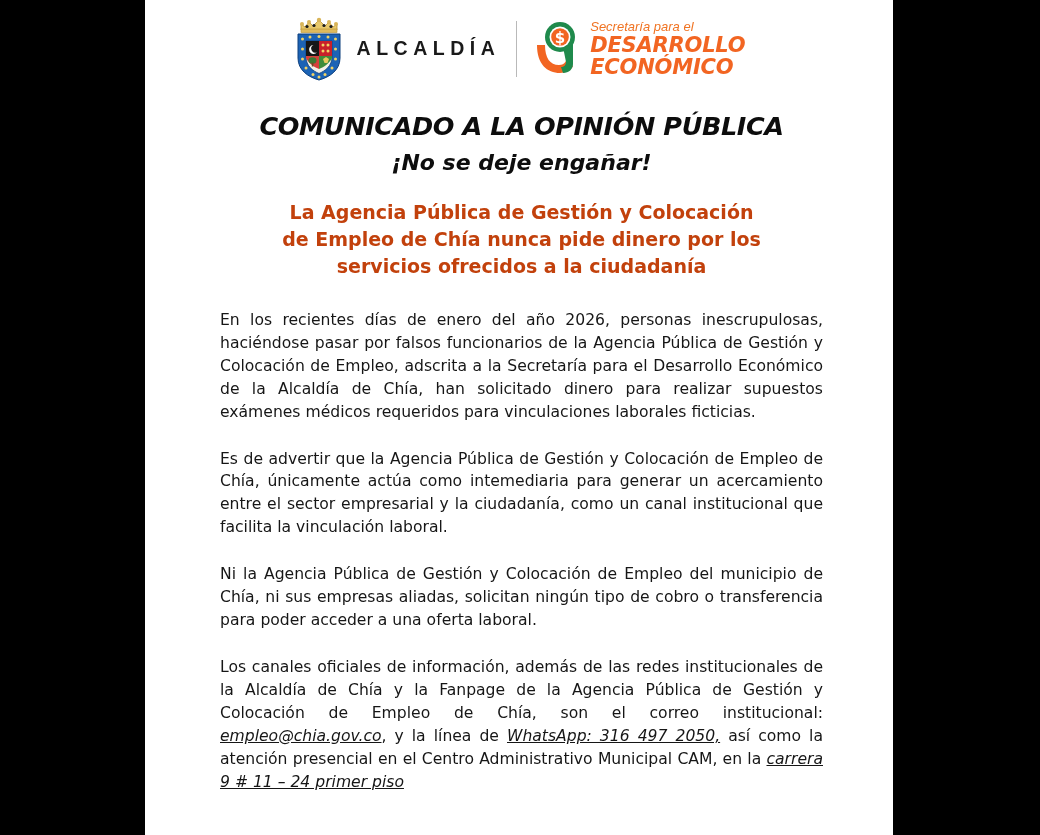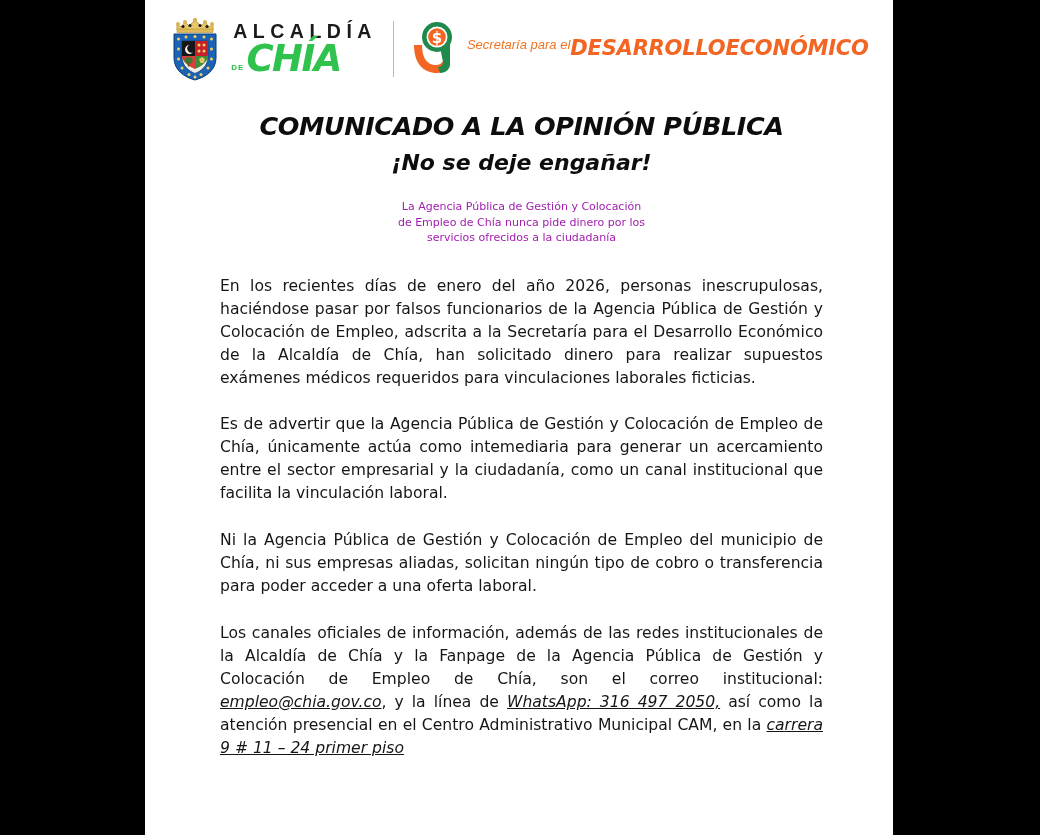--- a/index.html
+++ b/index.html
@@ -96,20 +96,21 @@
     gap: 9px;
   }
   .sec-mark {
     width: 48px;
     height: 60px;
     position: relative;
     flex: none;
   }
   .sec-text {
     display: flex;
+    flex-direction: column;
     line-height: 1;
   }
   .sec-line1 {
     font-size: 13px;
     font-style: italic;
     color: #f07322;
     letter-spacing: 0px;
     margin-bottom: 2px;
   }
   .sec-line2, .sec-line3 {
@@ -154,24 +155,24 @@
     font-weight: 700;
     font-style: italic;
     font-size: 22px;
     color: #0d0d0d;
     margin-top: 9px;
   }
 
   .tagline {
     text-align: center;
     font-family: "DejaVu Sans", sans-serif;
-    font-weight: 400;
-    font-size: 11px;
+    font-weight: 700;
+    font-size: 19px;
     line-height: 1.42;
-    color: #a21caf;
+    color: #c2410c;
     margin-top: 24px;
   }
 
   .para {
     text-align: justify;
     font-family: "DejaVu Sans", sans-serif;
     font-size: 15.6px;
     line-height: 1.47;
     color: #161616;
     margin-top: 24px;
@@ -238,24 +239,20 @@
           <path d="M13 40 L26 40 L26 53 C22 51.5 16 48 13 42 Z" fill="#d6403c"></path>
           <ellipse cx="19.5" cy="44.5" rx="4" ry="3.2" fill="#3c7a33"></ellipse>
           <rect x="18.8" y="46.5" width="1.6" height="4" fill="#6b4a24"></rect>
 
           <path d="M26 40 L39 40 L39 42 C36 48 30 51.5 26 53 Z" fill="#3f8c3a"></path>
           <path d="M30 43 l3 -2 l3 2 l-1.5 4 h-3 z" fill="#e8c85c"></path>
         </svg>
       </div>
       <div class="alcaldia-text">
         <div class="alcaldia-word">ALCALDÍA</div>
-        <div class="chia-row">
-          <span class="de-word">DE</span>
-          <span class="chia-word">CHÍA</span>
-        </div>
       </div>
     </div>
 
     <div class="logo-divider"></div>
 
     <div class="logo-secretaria">
       <div class="sec-mark">
         <svg viewBox="0 0 48 60" width="48" height="60" xmlns="http://www.w3.org/2000/svg">
 
           <path d="M4 26 C4 45 14 54 27 54 C33 54 38 51 40 47 L33 42 C31 45 29 46 26 46

